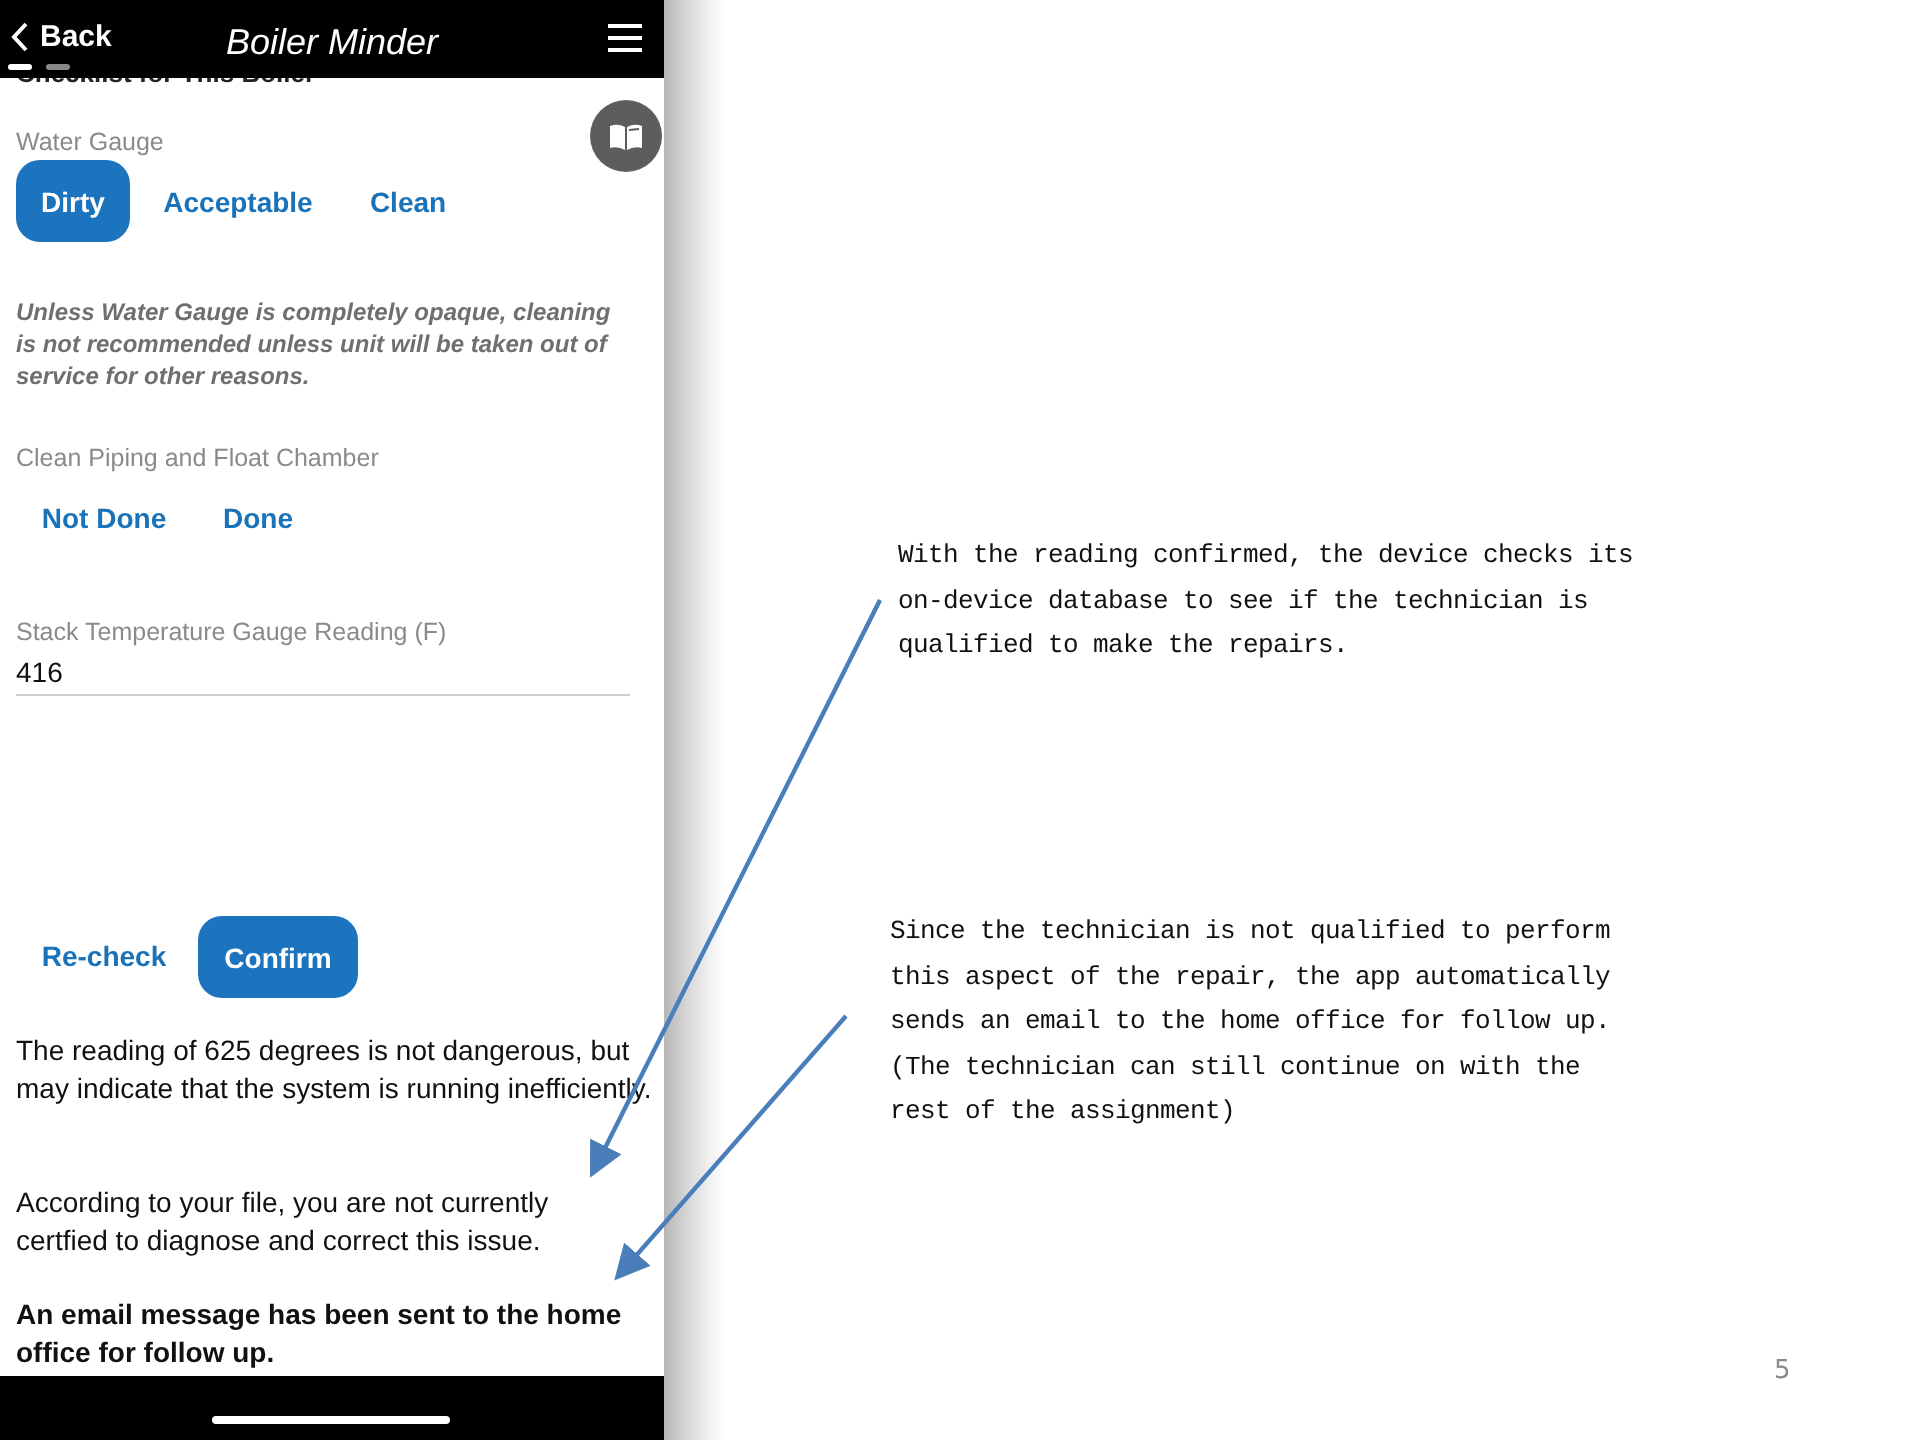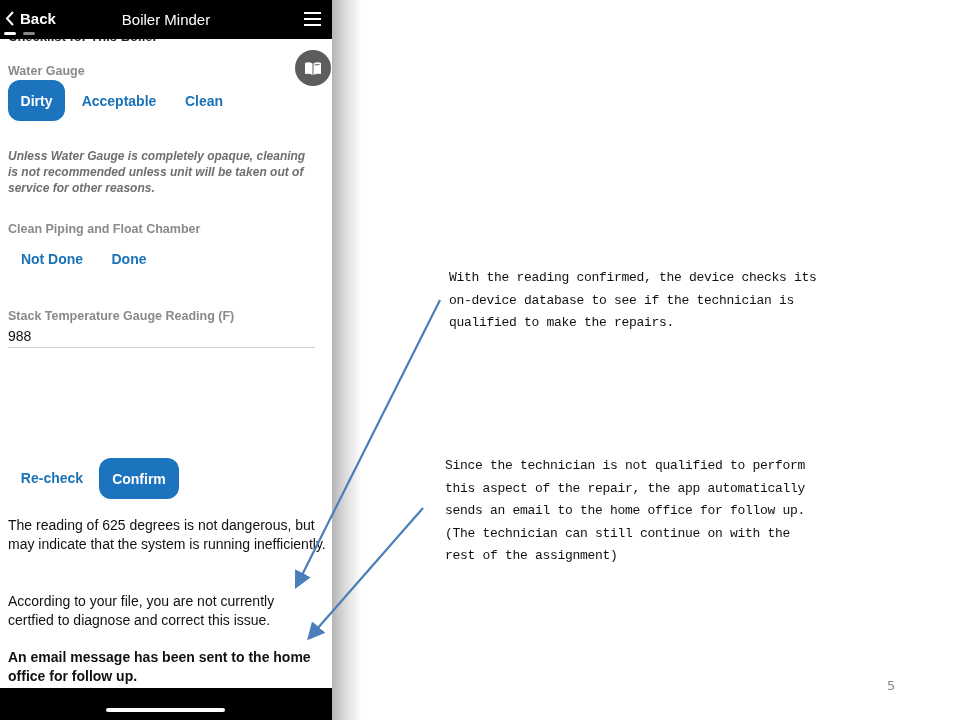--- a/index.html
+++ b/index.html
@@ -2,29 +2,29 @@
 <html><head>
 <meta charset="utf-8">
 <style>
   html, body { margin:0; padding:0; }
   body { width:960px; height:720px; position:relative; background:#ffffff; overflow:hidden; font-family:"Liberation Sans", sans-serif; }
   .phone { position:absolute; left:0; top:0; width:332px; height:720px; background:#fff; overflow:hidden;padding-left:25px; }
   .shadow { position:absolute; left:332px; top:0; width:30px; height:720px; background:linear-gradient(to right, #b5b5b5 0%, #d8d8d8 40%, #f3f3f3 80%, #ffffff 100%); }
   .topbar { position:absolute; left:0; top:0; width:332px; height:39px; background:#000; color:#fff; z-index:3; }
   .back { position:absolute; left:5px; top:10px; font-size:15px; font-weight:bold; color:#fff; display:flex; align-items:center; gap:6px; }
   .back svg { display:block; }
-  .title { position:absolute; left:0; right:0; top:11px; text-align:center; font-size:15px; color:#fff; }
+  .title { position:absolute; left:0; right:0; top:11px; text-align:center; font-size:18px; color:#fff;font-style:italic; }
   .menu { position:absolute; right:11px; top:12px; width:17px; height:14px; }
   .menu span { position:absolute; left:0; width:17px; height:2px; background:#fff; }
   .dots { position:absolute; left:4px; top:32px; display:flex; gap:7px; }
   .dots span { width:12px; height:3px; border-radius:2px; background:#fff; }
   .dots span.d2 { background:#888; }
   .partial { position:absolute; left:8px; top:30px; font-size:13px; font-weight:bold; color:#222; z-index:1; line-height:13px; }
   .book { position:absolute; left:295px; top:50px; width:36px; height:36px; border-radius:50%; background:#5d5d5d; display:flex; align-items:center; justify-content:center; }
-  .label { position:absolute; left:8px; font-size:12.5px; color:#8a8a8a;font-weight:bold; }
+  .label { position:absolute; left:8px; font-size:12.5px; color:#8a8a8a; }
   .btn { position:absolute; font-size:14px; font-weight:bold; color:#1a73b8; display:flex; align-items:center; justify-content:center; }
   .btn.sel { background:#1b74bd; color:#fff; border-radius:12px; }
   .note { position:absolute; left:8px; width:310px; font-size:12px; font-style:italic; color:#6f6f6f; line-height:16px;font-weight:bold; }
   .field { position:absolute; left:8px; top:328px; width:307px; height:19px; border-bottom:1px solid #cfcfcf; font-size:14px; color:#111; }
   .warn { position:absolute; left:8px; top:388px; width:310px; font-size:14px; font-weight:bold; color:#111; line-height:19px; }
   .body-text { position:absolute; left:8px; width:320px; font-size:14px; color:#111; line-height:19px; }
   .body-text.bold { font-weight:bold; }
   .bottombar { position:absolute; left:0; top:688px; width:332px; height:32px; background:#000; }
   .home-ind { position:absolute; left:106px; top:20px; width:119px; height:4px; border-radius:2px; background:#fff; }
   .callout { position:absolute; font-family:Liberation Mono, monospace; font-size:13px; color:#111; line-height:22.5px; letter-spacing:-0.3px; }
@@ -69,21 +69,21 @@
   <div class="btn" style="left:74px;top:80px;width:90px;height:41px">Acceptable</div>
   <div class="btn" style="left:178px;top:80px;width:52px;height:41px">Clean</div>
 
   <div class="note" style="top:148px">Unless Water Gauge is completely opaque, cleaning is not recommended unless unit will be taken out of service for other reasons.</div>
 
   <div class="label" style="top:222px">Clean Piping and Float Chamber</div>
   <div class="btn" style="left:12px;top:248px;width:80px;height:22px">Not Done</div>
   <div class="btn" style="left:104px;top:248px;width:50px;height:22px">Done</div>
 
   <div class="label" style="top:309px">Stack Temperature Gauge Reading (F)</div>
-  <div class="field">988</div>
+  <div class="field">416</div>
 
 
   <div class="btn" style="left:12px;top:466px;width:80px;height:24px">Re-check</div>
   <div class="btn sel" style="left:99px;top:458px;width:80px;height:41px">Confirm</div>
 
   <div class="body-text" style="top:516px">The reading of 625 degrees is not dangerous, but may indicate that the system is running inefficiently.</div>
   <div class="body-text" style="top:592px;width:300px">According to your file, you are not currently certfied to diagnose and correct this issue.</div>
   <div class="body-text bold" style="top:648px;width:318px">An email message has been sent to the home office for follow up.</div>
 
   <div class="bottombar">

